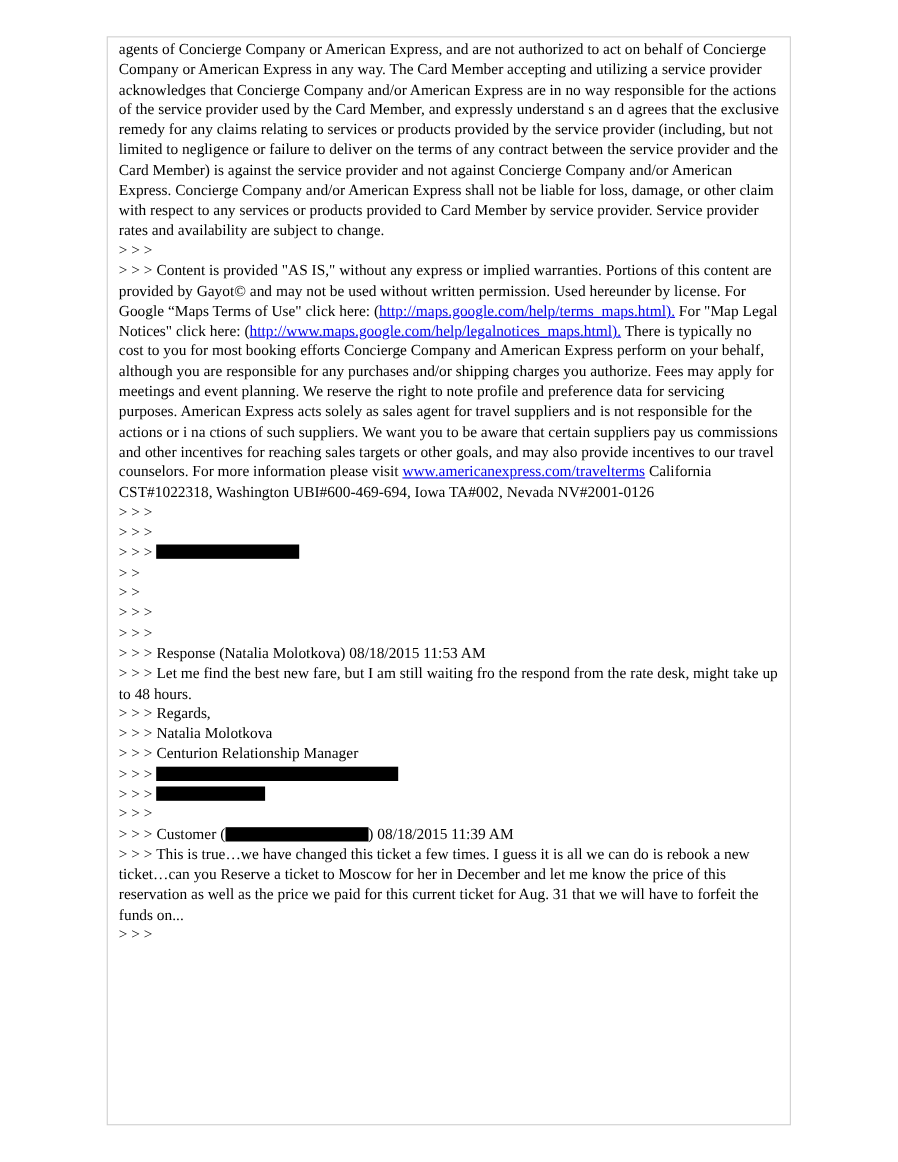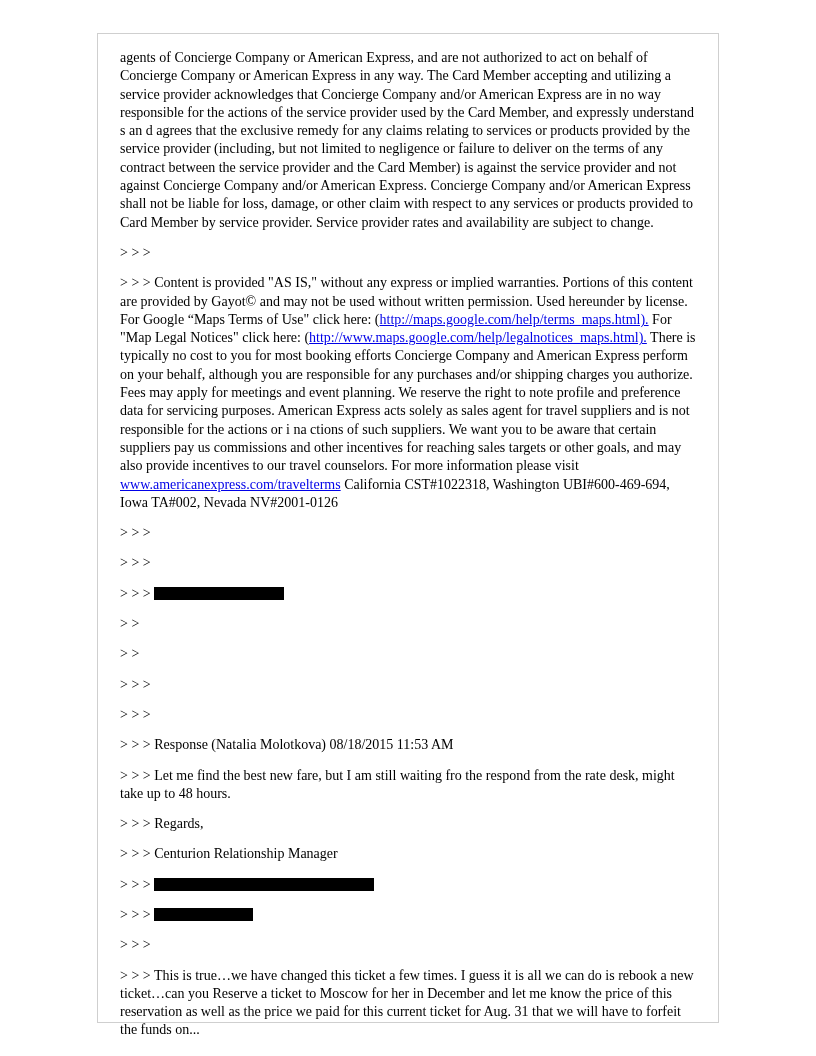--- a/index.html
+++ b/index.html
@@ -24,21 +24,21 @@
     position: absolute;
     left: 108px;
     top: 37px;
     width: 601px;
     font-family: "Liberation Serif", serif;
     font-size: 14px;
     line-height: 18.3px;
     color: #000000;
     text-align: left;
   }
-  .para { margin: 12px; }
+  .para { margin: 0; }
   a.doclink {
     color: var(--link-color, #0000e8);
     cursor: pointer;
   }
   .redaction {
     display: inline-block;
     background: var(--redaction-color, #000000);
     height: 13px;
     vertical-align: -2px;
   }
@@ -54,19 +54,21 @@
     <div class="para">&gt; &gt; &gt;</div>
     <div class="para">&gt; &gt; &gt;</div>
     <div class="para">&gt; &gt; &gt; <span class="redaction" style="width: 130px;"></span></div>
     <div class="para">&gt; &gt;</div>
     <div class="para">&gt; &gt;</div>
     <div class="para">&gt; &gt; &gt;</div>
     <div class="para">&gt; &gt; &gt;</div>
     <div class="para">&gt; &gt; &gt; Response (Natalia Molotkova) 08/18/2015 11:53 AM</div>
     <div class="para">&gt; &gt; &gt; Let me find the best new fare, but I am still waiting fro the respond from the rate desk, might take up to 48 hours.</div>
     <div class="para">&gt; &gt; &gt; Regards,</div>
+    <div class="para">&gt; &gt; &gt; Natalia Molotkova</div>
     <div class="para">&gt; &gt; &gt; Centurion Relationship Manager</div>
     <div class="para">&gt; &gt; &gt; <span class="redaction" style="width: 220px;"></span></div>
     <div class="para">&gt; &gt; &gt; <span class="redaction" style="width: 99px;"></span></div>
     <div class="para">&gt; &gt; &gt;</div>
+    <div class="para">&gt; &gt; &gt; Customer (<span class="redaction" style="width: 130px;"></span>) 08/18/2015 11:39 AM</div>
     <div class="para">&gt; &gt; &gt; This is true…we have changed this ticket a few times. I guess it is all we can do is rebook a new ticket…can you Reserve a ticket to Moscow for her in December and let me know the price of this reservation as well as the price we paid for this current ticket for Aug. 31 that we will have to forfeit the funds on...</div>
     <div class="para">&gt; &gt; &gt;</div>
   </div>
 
 </body></html>

